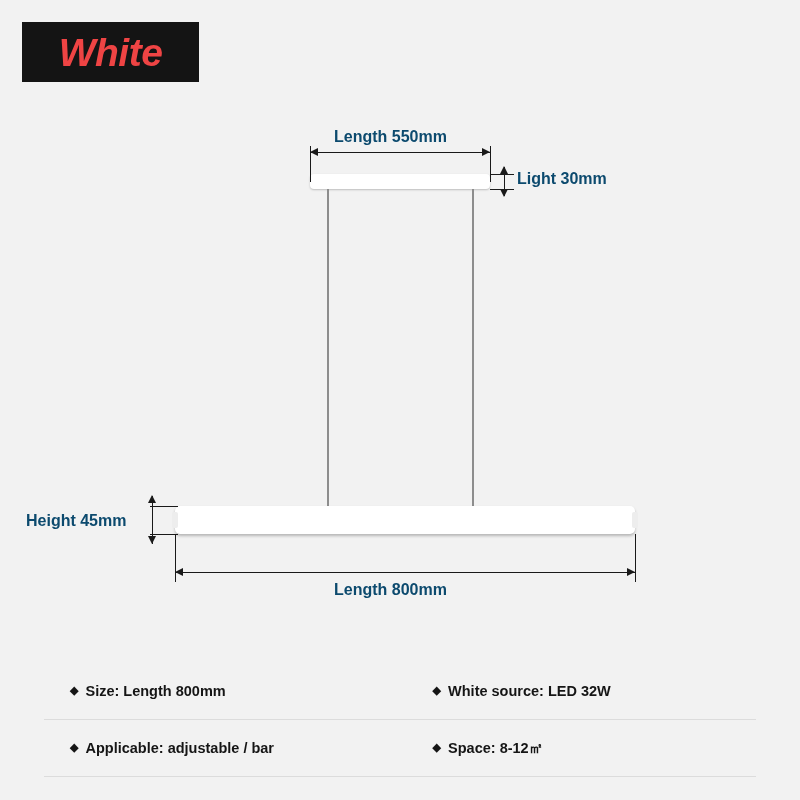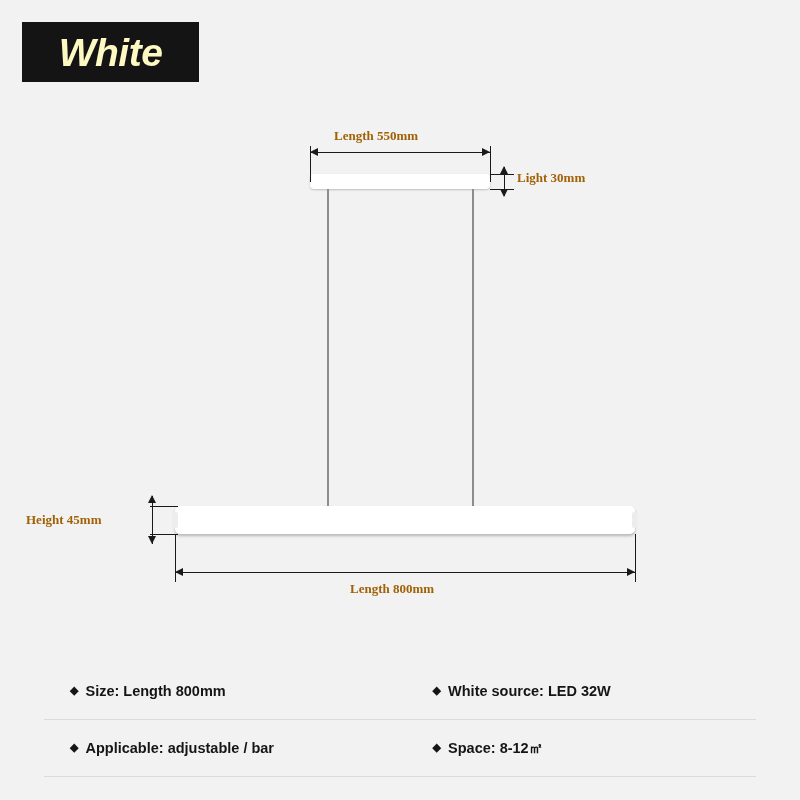--- a/index.html
+++ b/index.html
@@ -25,21 +25,21 @@
     left: 22px;
     top: 22px;
     width: 177px;
     height: 60px;
     background: #141414;
     display: flex;
     align-items: center;
     justify-content: center;
   }
   .color-badge-label {
-    color: #fef9c3;
+    color: #ef4444;
     font-size: 39px;
     font-weight: bold;
     font-style: italic;
     letter-spacing: -0.5px;
     line-height: 1;
   }
 
   
   .diagram {
     position: absolute;
@@ -133,26 +133,25 @@
     border-bottom: 8px solid #1a1a1a;
   }
   .arrow-down {
     border-left: 4px solid transparent;
     border-right: 4px solid transparent;
     border-top: 8px solid #1a1a1a;
   }
 
   .dim-label {
     position: absolute;
-    font-size: 13px;
+    font-size: 16px;
     font-weight: bold;
-    color: #a16207;
+    color: #0c4a6e;
     white-space: nowrap;
     line-height: 1;
-    font-family: Liberation Serif, serif;
   }
 
   
   .specs {
     position: absolute;
     left: 44px;
     top: 663px;
     width: 712px;
   }
   .spec-row {
@@ -220,21 +219,21 @@
     <div class="dim-line-v" style="left:152px; top:496px; height:48px;"></div>
     <div class="arrow arrow-up" style="left:148px; top:495px;"></div>
     <div class="arrow arrow-down" style="left:148px; top:536px;"></div>
     <div class="dim-label" style="left:26px; top:513px;">Height 45mm</div>
 
     <div class="tick-v" style="left:175px; top:534px; height:48px;"></div>
     <div class="tick-v" style="left:635px; top:534px; height:48px;"></div>
     <div class="dim-line-h" style="left:175px; top:572px; width:460px;"></div>
     <div class="arrow arrow-left" style="left:175px; top:568px;"></div>
     <div class="arrow arrow-right" style="left:627px; top:568px;"></div>
-    <div class="dim-label" style="left:334px; top:582px;margin-left:16px;">Length 800mm</div>
+    <div class="dim-label" style="left:334px; top:582px;">Length 800mm</div>
 
   </div>
 
   <div class="specs">
 
     <div class="spec-row">
       <div class="spec-cell col1">
         <span class="diamond">◆</span>
         <span>Size: Length 800mm</span>
       </div>

